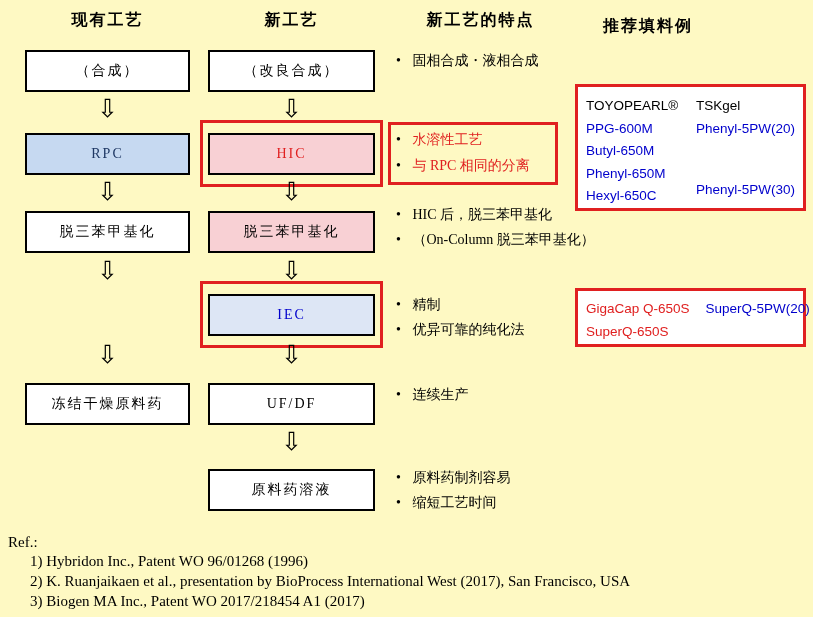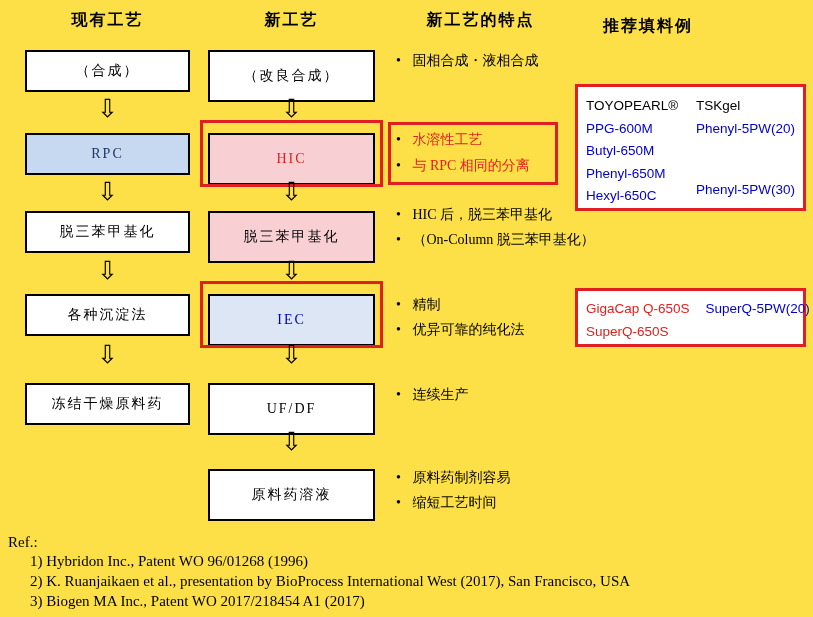--- a/index.html
+++ b/index.html
@@ -1,27 +1,27 @@
 <!DOCTYPE html>
 <html><head>
 <meta charset="utf-8">
 <style>
   html,body{margin:0;padding:0;background:#ffffff;}
   .canvas{
-    position:relative;width:813px;height:617px;background:#fde047;
+    position:relative;width:813px;height:617px;background:#fef9c3;
     font-family:"Liberation Serif","DejaVu Serif",serif;color:#000;overflow:hidden;
   }
   .hdr{position:absolute;font-size:16px;font-weight:bold;text-align:center;letter-spacing:2px;}
   .box{
     position:absolute;box-sizing:border-box;border:2px solid #000;background:#fff;
     display:flex;align-items:center;justify-content:center;
     font-size:14px;letter-spacing:2px;white-space:nowrap;
   }
   .col1{left:25px;width:165px;height:42px;}
-  .col2{left:208px;width:167px;height:52px;}
+  .col2{left:208px;width:167px;height:42px;}
   .arrow{
     position:absolute;text-align:center;font-family:"DejaVu Sans",sans-serif;
     font-size:25px;line-height:1;color:#000;user-select:none;
   }
   .a1{left:25px;width:165px;}
   .a2{left:208px;width:167px;}
   .hlrect{position:absolute;box-sizing:border-box;border:3px solid #e02020;pointer-events:none;background:transparent;}
   .feat{position:absolute;left:396px;font-size:14px;white-space:nowrap;line-height:18px;}
   .feat::before{content:"•";margin-right:8px;color:#000;}
   .mediabox{
@@ -44,21 +44,20 @@
   <div class="hdr" style="left:208px;top:10px;width:167px;">新工艺</div>
   <div class="hdr" style="left:398px;top:10px;width:165px;">新工艺的特点</div>
   <div class="hdr" style="left:578px;top:16px;width:140px;">推荐填料例</div>
 
   <div class="box col1" style="top:50px;">（合成）</div>
   <div class="arrow a1" style="top:96px;">⇩</div>
   <div class="box col1" style="top: 133px; background-color: rgb(198, 217, 241); color: rgb(31, 56, 100);">RPC</div>
   <div class="arrow a1" style="top:179px;">⇩</div>
   <div class="box col1" style="top:211px;">脱三苯甲基化</div>
   <div class="arrow a1" style="top:258px;">⇩</div>
-  <div class="box col1" style="top:294px;">各种沉淀法</div>
   <div class="arrow a1" style="top:342px;">⇩</div>
   <div class="box col1" style="top:383px;">冻结干燥原料药</div>
 
   <div class="box col2" style="top:50px;">（改良合成）</div>
   <div class="arrow a2" style="top:96px;">⇩</div>
   <div class="box col2" style="top: 133px; background-color: rgb(248, 208, 212); color: rgb(224, 32, 32);">HIC</div>
   <div class="hlrect" style="left: 200px; top: 120px; width: 183px; height: 67px; border-color: rgb(224, 32, 32);"></div>
   <div class="arrow a2" style="top:179px;">⇩</div>
   <div class="box col2" style="top: 211px; background-color: rgb(248, 208, 212);">脱三苯甲基化</div>
   <div class="arrow a2" style="top:258px;">⇩</div>

